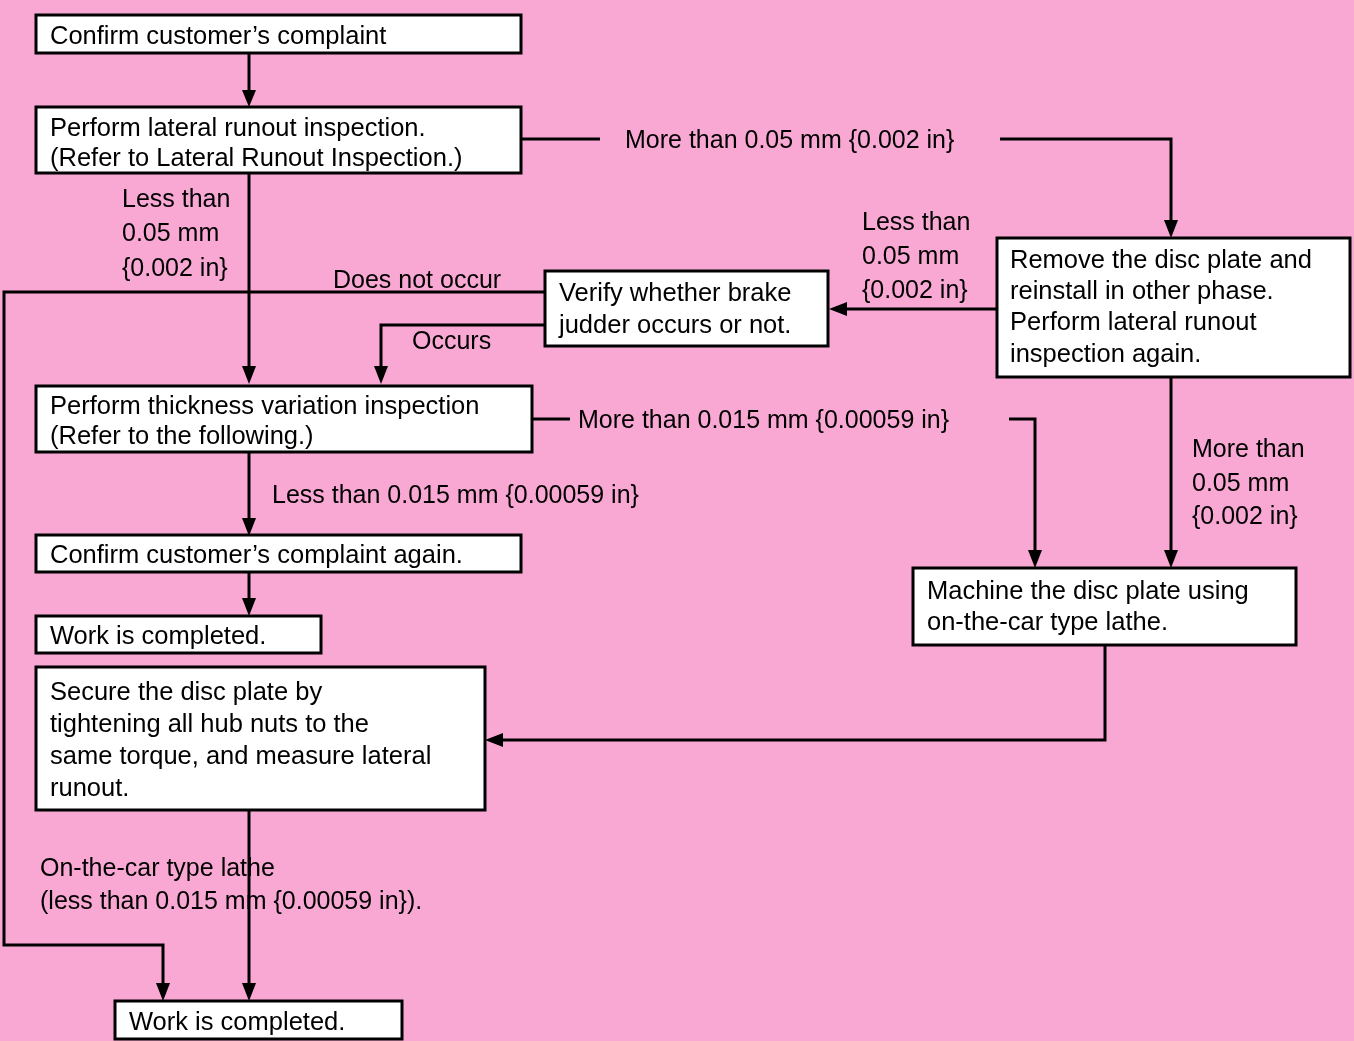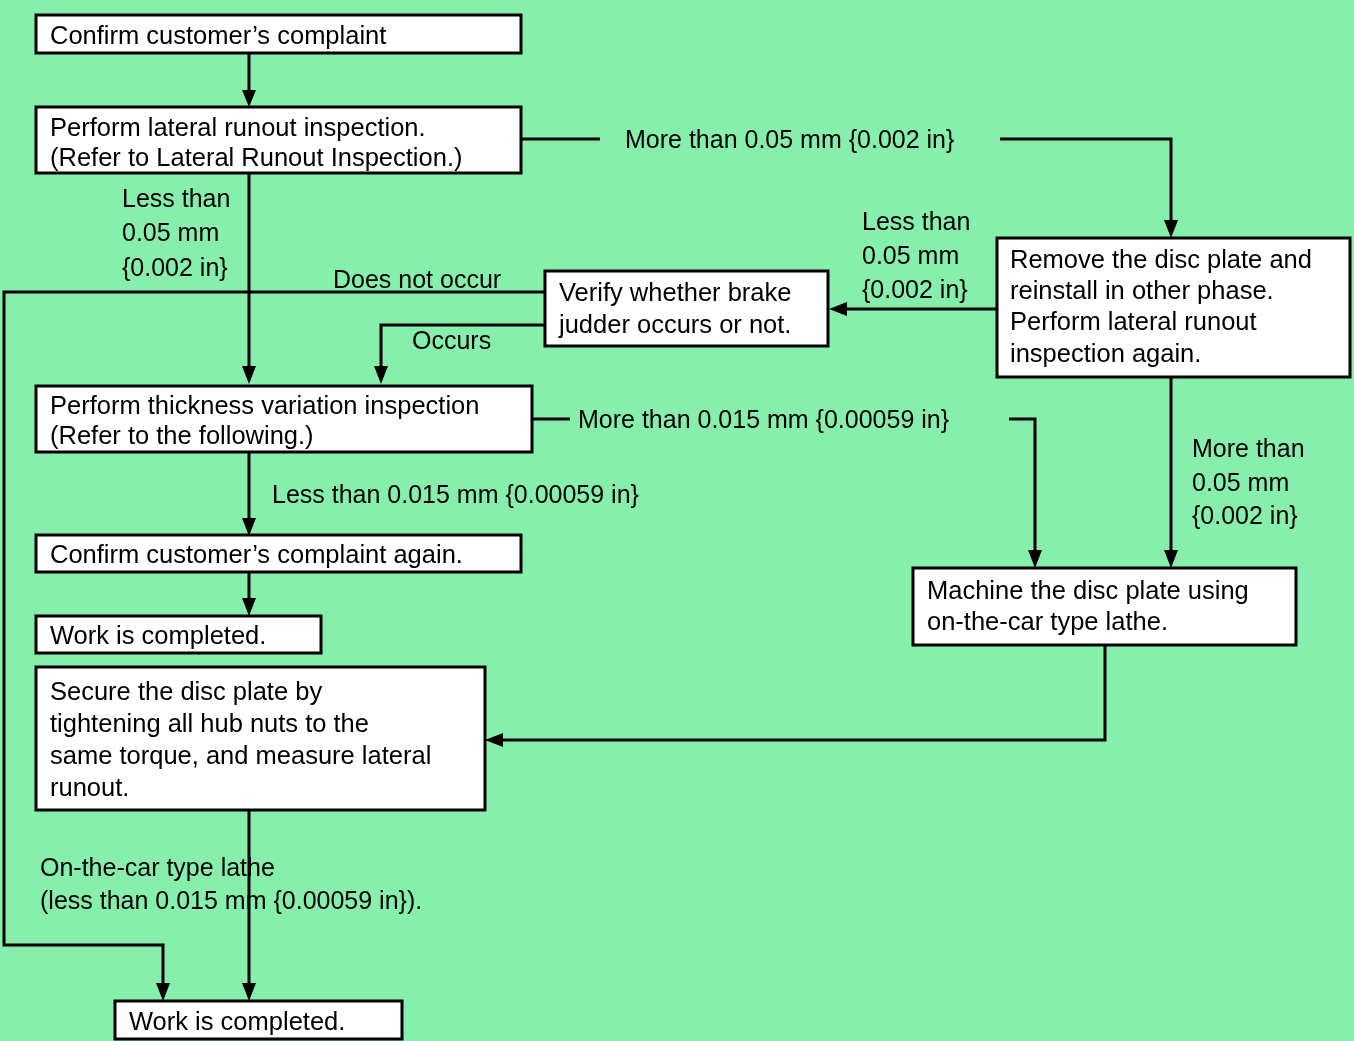--- a/index.html
+++ b/index.html
@@ -10,21 +10,21 @@
   body {
     width: 1354px;
     height: 1041px;
     overflow: hidden;
     font-family: "Liberation Sans", sans-serif;
   }
   #flowchart-root {
     position: relative;
     width: 1354px;
     height: 1041px;
-    background: #86efac;
+    background: #f9a8d4;
   }
   svg.fc {
     position: absolute;
     top: 0;
     left: 0;
     width: 1354px;
     height: 1041px;
     display: block;
   }
   .node-box {

